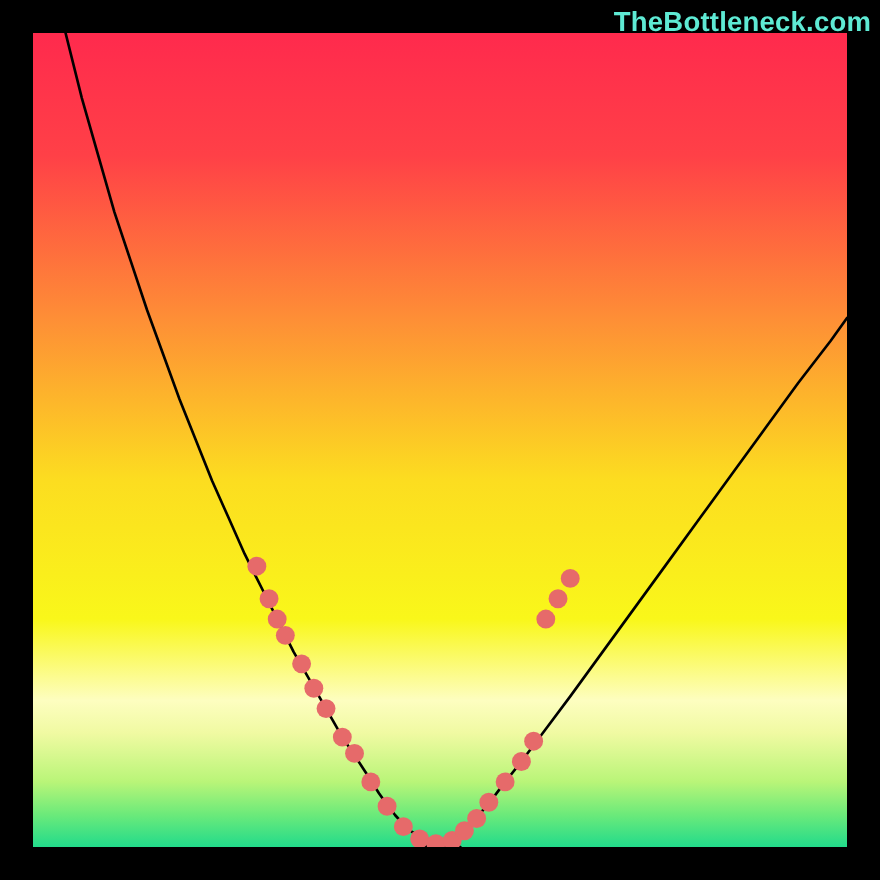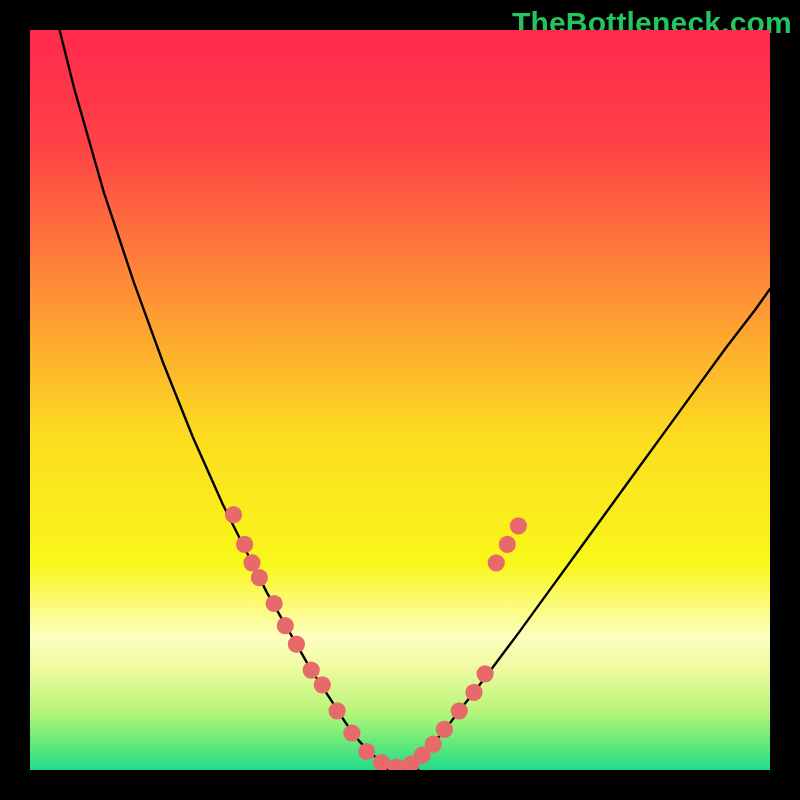--- a/index.html
+++ b/index.html
@@ -20,22 +20,22 @@
     box-sizing: border-box;
   }
   .plot-bg {
     position: absolute;
     left: 0; top: 0; width: 100%; height: 100%;
   }
   .watermark {
     position: absolute;
     top: 6px;
     right: 8px;
-    color: #22c55e;
-    font-size: 30px;
+    color: #5eead4;
+    font-size: 25px;
     font-weight: 600;
     letter-spacing: 0.2px;
     pointer-events: none;
   }
   svg { display: block; }
 </style>
 </head>
 <body>
 
 <div class="watermark">TheBottleneck.com</div>

